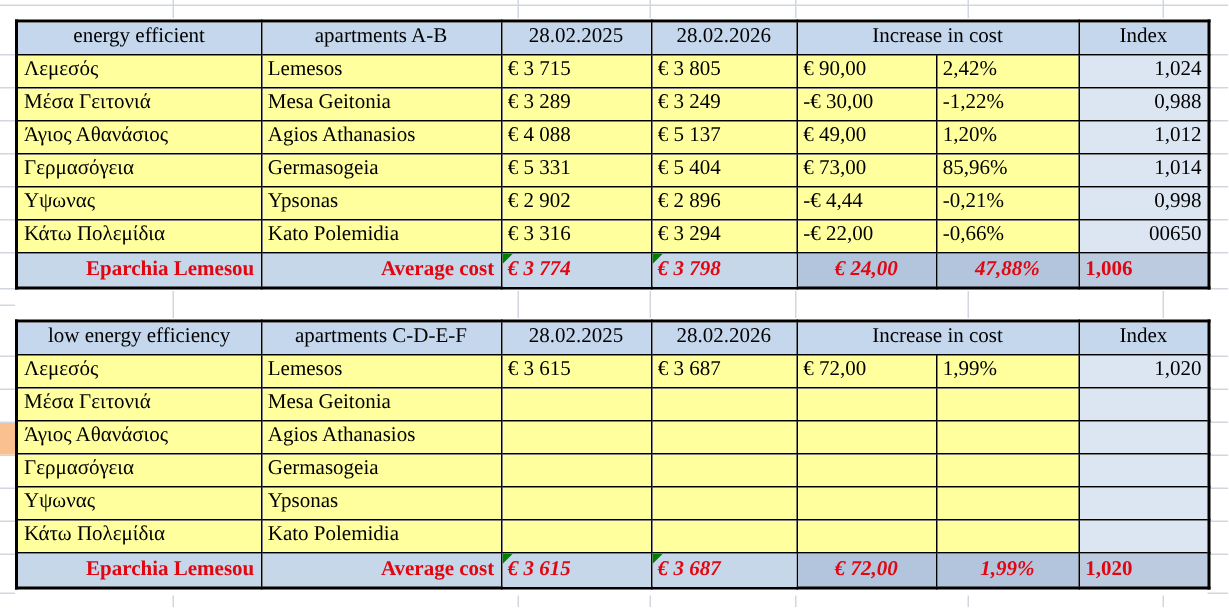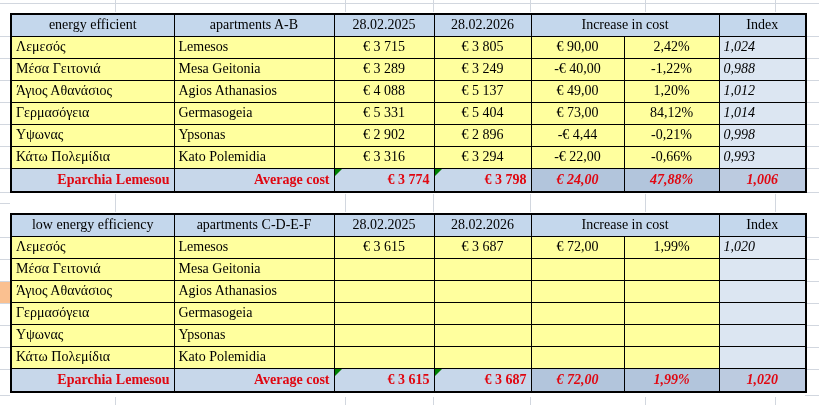--- a/index.html
+++ b/index.html
@@ -15,27 +15,27 @@
   #t1{top:213px}
   th,td{
     border:1.5px solid #000;font-weight:normal;font-size:14px;line-height:1;
     padding:0 4px;overflow:hidden;white-space:nowrap;color:#000;
   }
   thead tr{height:22px}
   tr.data{height:22px}
   tr.avg{height:24px}
   thead th{background:var(--header-blue);text-align:center;}
   td.name{background:var(--yellow);text-align:left}
-  td.num{background:var(--yellow);text-align:center}
-  td.idx{background:var(--index-blue);text-align:left;font-style:italic}
+  td.num{background:var(--yellow);text-align:left}
+  td.idx{background:var(--index-blue);text-align:right;}
   tr.avg td{color:var(--red);font-weight:bold;}
   td.avg-label{background:var(--avg-light);text-align:right}
-  td.avg-val{background:var(--avg-light);text-align:right;position:relative}
+  td.avg-val{background:var(--avg-light);text-align:left;font-style:italic;position:relative}
   td.avg-inc{background:var(--avg-dark);text-align:center;font-style:italic}
-  td.avg-idx{background:var(--avg-idx);text-align:center;font-style:italic}
+  td.avg-idx{background:var(--avg-idx);text-align:left;}
   .tri::before{
     content:"";position:absolute;left:0;top:0;width:0;height:0;
     border-top:7px solid var(--green);border-right:7px solid transparent;
   }
   .gl{position:absolute;background:#d2d7df;}
   .gl.h{height:1px}
   .gl.v{width:1px}
   .orange-cell{position:absolute;background:var(--orange);}
 </style>
 </head>
@@ -127,59 +127,59 @@
           <td class="num">€ 3 805</td>
           <td class="num">€ 90,00</td>
           <td class="num">2,42%</td>
           <td class="idx">1,024</td>
         </tr>
         <tr class="data">
           <td class="name">Μέσα Γειτονιά</td>
           <td class="name">Mesa Geitonia</td>
           <td class="num">€ 3 289</td>
           <td class="num">€ 3 249</td>
-          <td class="num">-€ 40,00</td>
+          <td class="num">-€ 30,00</td>
           <td class="num">-1,22%</td>
           <td class="idx">0,988</td>
         </tr>
         <tr class="data">
           <td class="name">Άγιος Αθανάσιος</td>
           <td class="name">Agios Athanasios</td>
           <td class="num">€ 4 088</td>
           <td class="num">€ 5 137</td>
           <td class="num">€ 49,00</td>
           <td class="num">1,20%</td>
           <td class="idx">1,012</td>
         </tr>
         <tr class="data">
           <td class="name">Γερμασόγεια</td>
           <td class="name">Germasogeia</td>
           <td class="num">€ 5 331</td>
           <td class="num">€ 5 404</td>
           <td class="num">€ 73,00</td>
-          <td class="num">84,12%</td>
+          <td class="num">85,96%</td>
           <td class="idx">1,014</td>
         </tr>
         <tr class="data">
           <td class="name">Υψωνας</td>
           <td class="name">Ypsonas</td>
           <td class="num">€ 2 902</td>
           <td class="num">€ 2 896</td>
           <td class="num">-€ 4,44</td>
           <td class="num">-0,21%</td>
           <td class="idx">0,998</td>
         </tr>
         <tr class="data">
           <td class="name">Κάτω Πολεμίδια</td>
           <td class="name">Kato Polemidia</td>
           <td class="num">€ 3 316</td>
           <td class="num">€ 3 294</td>
           <td class="num">-€ 22,00</td>
           <td class="num">-0,66%</td>
-          <td class="idx">0,993</td>
+          <td class="idx">00650</td>
         </tr>
         <tr class="avg">
           <td class="avg-label">Eparchia Lemesou</td>
           <td class="avg-label">Average cost</td>
           <td class="avg-val tri">€ 3 774</td>
           <td class="avg-val tri">€ 3 798</td>
           <td class="avg-inc">€ 24,00</td>
           <td class="avg-inc">47,88%</td>
           <td class="avg-idx">1,006</td>
         </tr>

